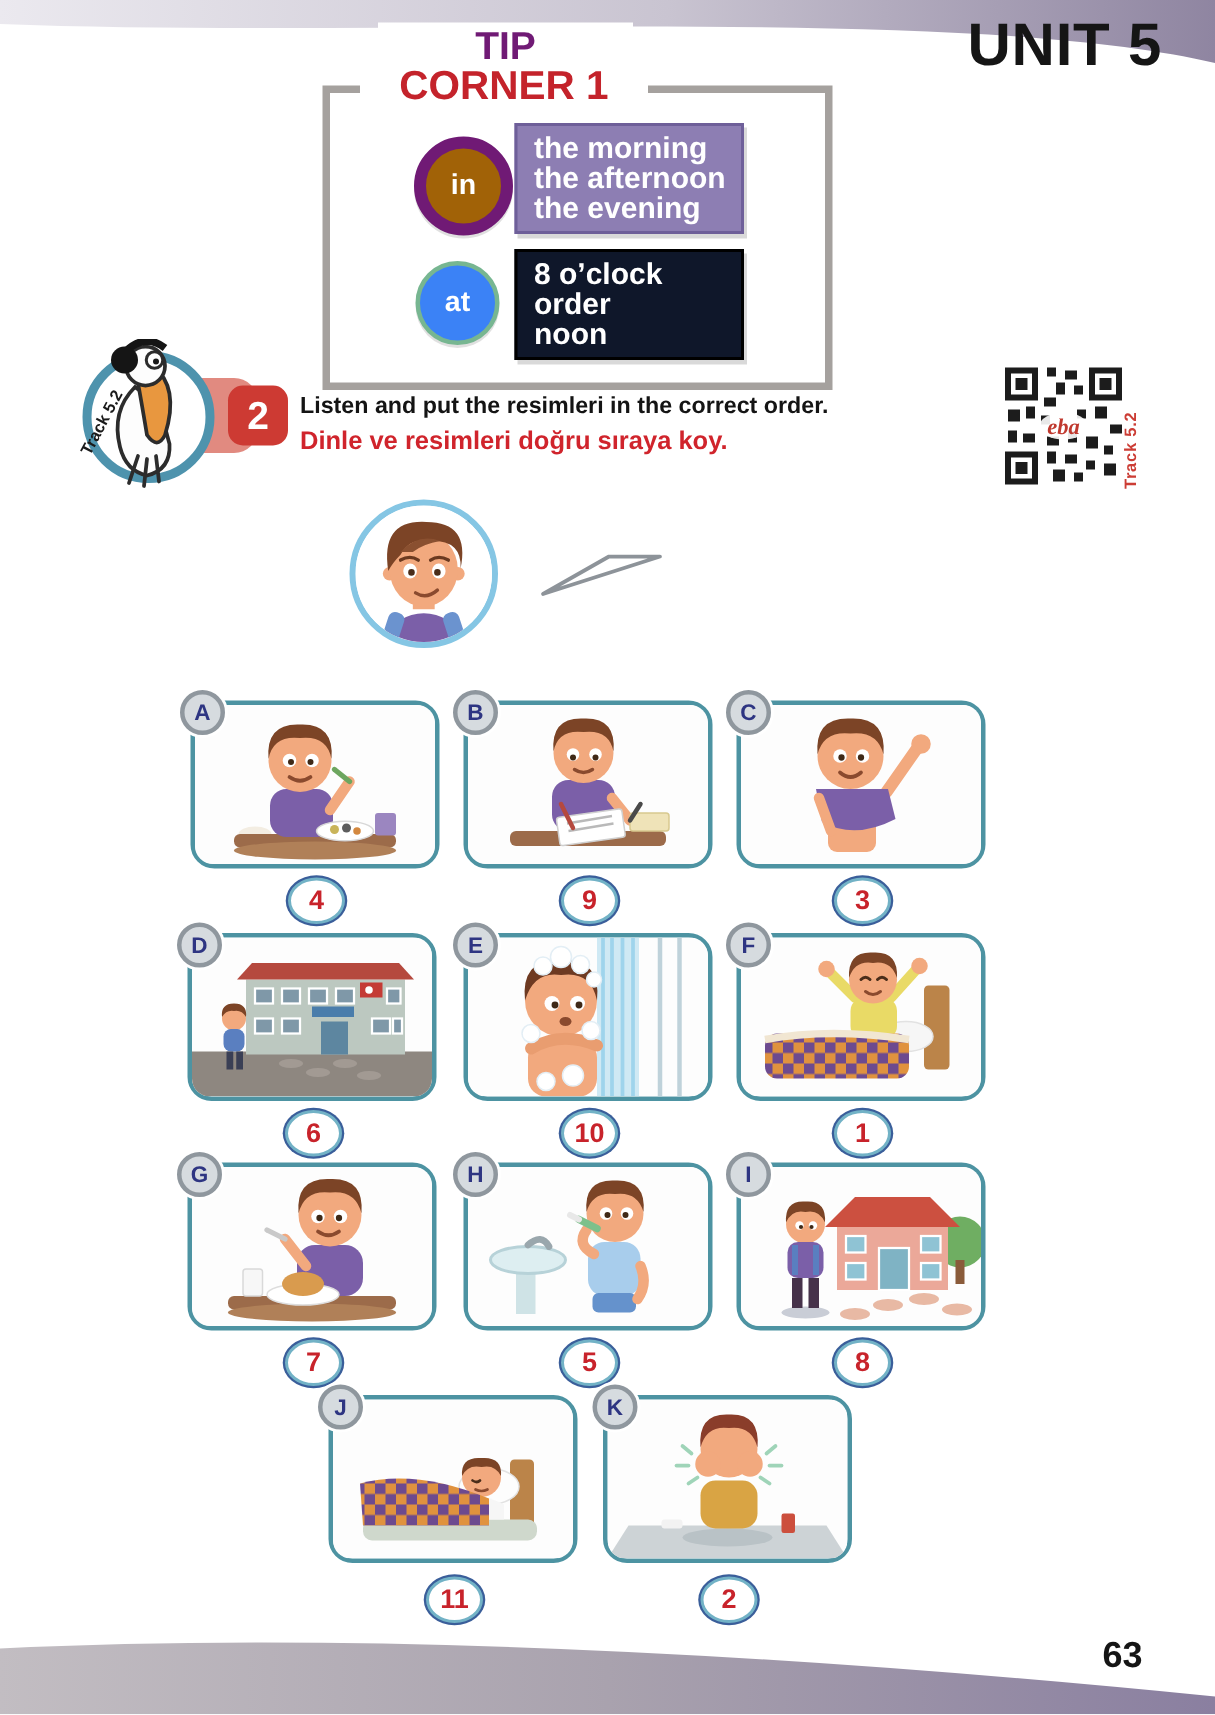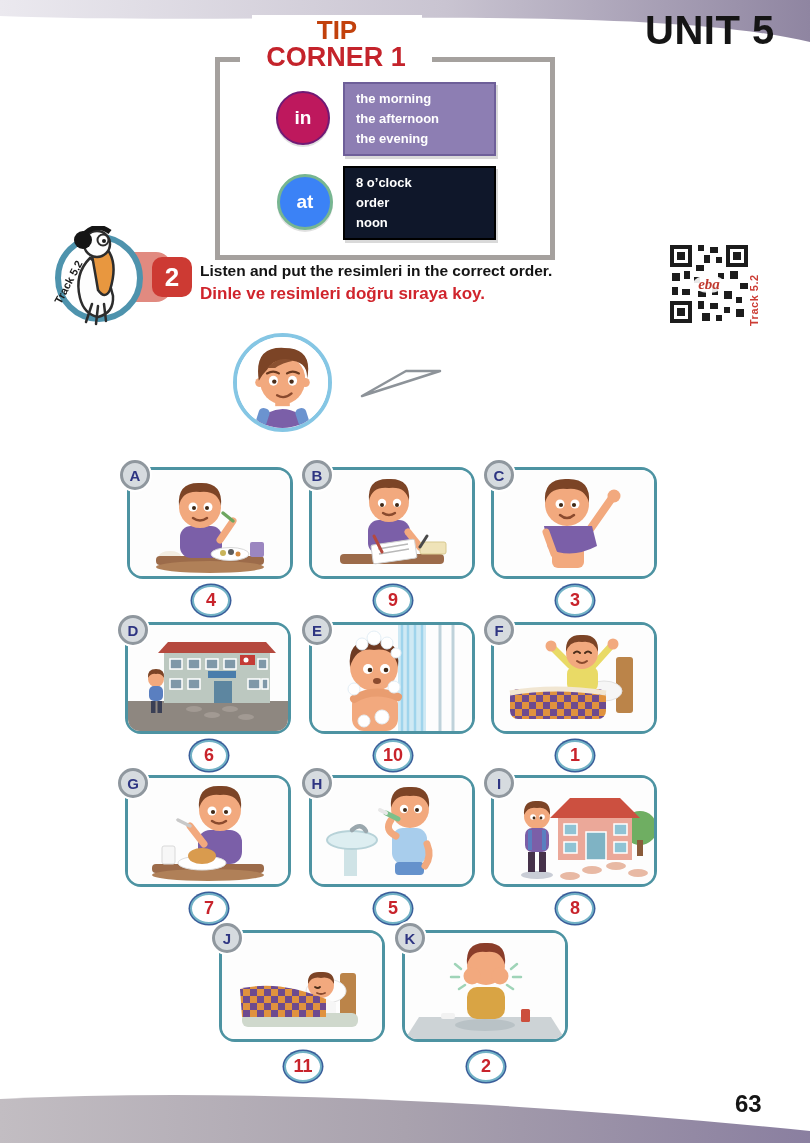--- a/index.html
+++ b/index.html
@@ -6,27 +6,27 @@
   .page{
     position:relative; width:810px; height:1143px; background:#fff; overflow:hidden;
     font-family:"Liberation Sans","DejaVu Sans",sans-serif;
   }
   .abs{position:absolute;}
   
   .swoosh{left:0;top:0;width:810px;height:50px;}
   .unit-title{left:645px;top:8px;font-size:40px;font-weight:700;color:#151515;letter-spacing:.5px;}
   
   .tip-box{left:215px;top:57px;width:330px;height:193px;border:5px solid #a5a19e;background:#fff;}
-  .tip-t1{left:252px;top:15px;width:170px;text-align:center;font-size:26px;font-weight:700;color:#c2410c;background:#fff;z-index:3;}
+  .tip-t1{left:252px;top:15px;width:170px;text-align:center;font-size:26px;font-weight:700;color:#701a75;background:#fff;z-index:3;}
   .tip-t2{left:240px;top:42px;width:192px;text-align:center;font-size:27px;font-weight:700;color:#c4232b;background:#fff;z-index:3;padding-bottom:2px;}
   .prep-circle{width:50px;height:50px;border-radius:50%;display:flex;align-items:center;justify-content:center;
     font-size:19px;font-weight:700;color:#fff;z-index:2;}
-  .prep-in{left:276px;top:91px;background:#be185d;border:2px solid #701a75;box-shadow:0 2px 0 rgba(0,0,0,.12);}
+  .prep-in{left:276px;top:91px;background:#a16207;border:8px solid #701a75;box-shadow:0 2px 0 rgba(0,0,0,.12);}
   .prep-at{left:277px;top:174px;background:#3b82f6;border:3px solid #77b691;box-shadow:0 2px 0 rgba(0,0,0,.12);}
-  .phrase-box{width:138px;padding:5px 0 5px 11px;color:#fff;font-weight:700;font-size:13px;line-height:20px;z-index:2;}
+  .phrase-box{width:138px;padding:5px 0 5px 11px;color:#fff;font-weight:700;font-size:20px;line-height:20px;z-index:2;}
   .phrase-in{left:343px;top:82px;background:#8d7eb3;border:2px solid #6e5f99;box-shadow:2px 3px 0 rgba(0,0,0,.15);}
   .phrase-at{left:343px;top:166px;background:#0f172a;border:2px solid #000000;box-shadow:2px 3px 0 rgba(0,0,0,.15);}
   
   .salmon-tab{left:60px;top:252px;width:112px;height:50px;border-radius:16px;background:#e18a80;}
   .ex-num{left:152px;top:257px;width:40px;height:40px;border-radius:10px;background:#cd3a33;color:#fff;
     font-size:26px;font-weight:700;display:flex;align-items:center;justify-content:center;}
   .pelican{left:46px;top:226px;width:104px;height:104px;}
   .track-rot{left:52px;top:300px;transform:rotate(-62deg);transform-origin:left top;
     font-size:11px;font-weight:700;color:#1a1a1a;white-space:nowrap;z-index:4;}
   .instr-en{left:200px;top:262px;width:450px;font-size:15.5px;font-weight:700;color:#141414;}

